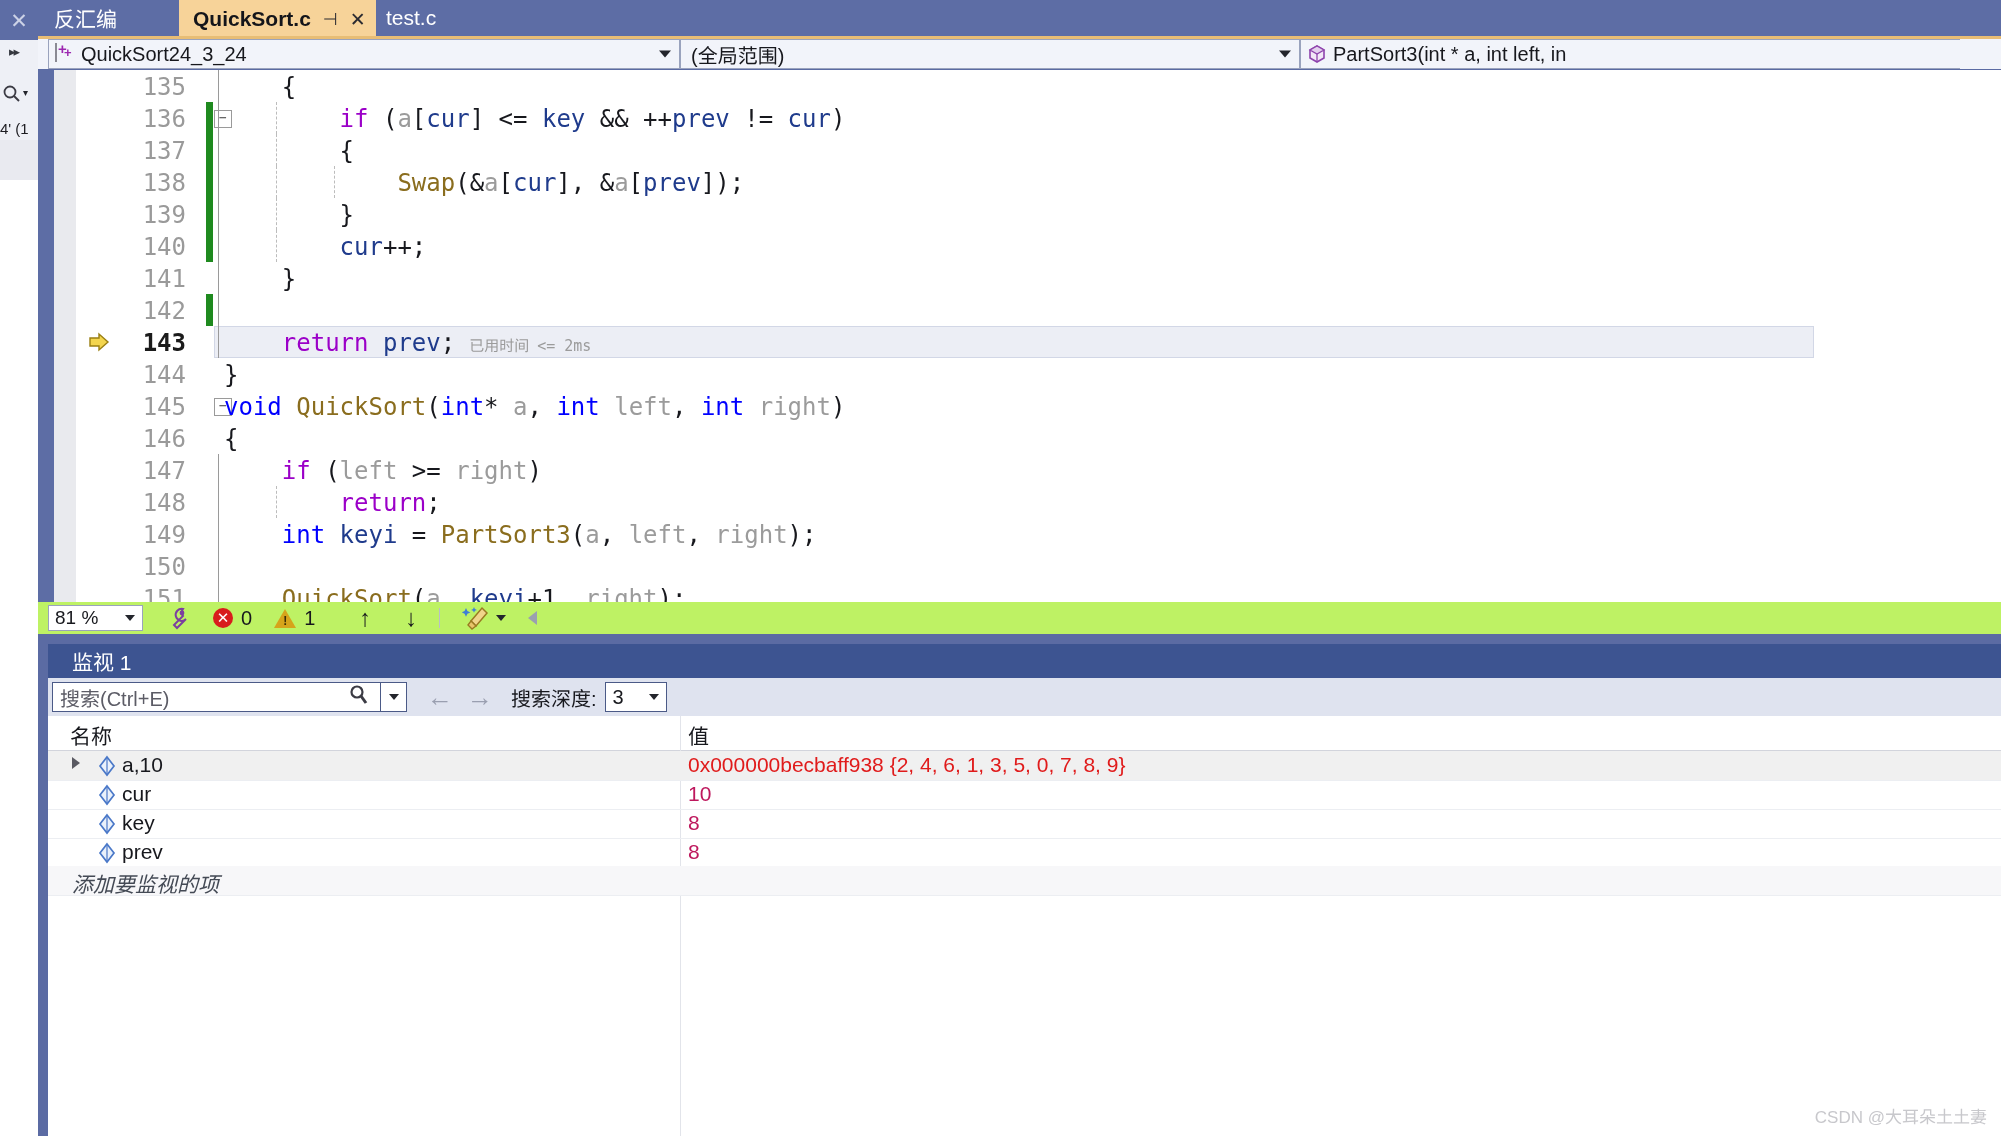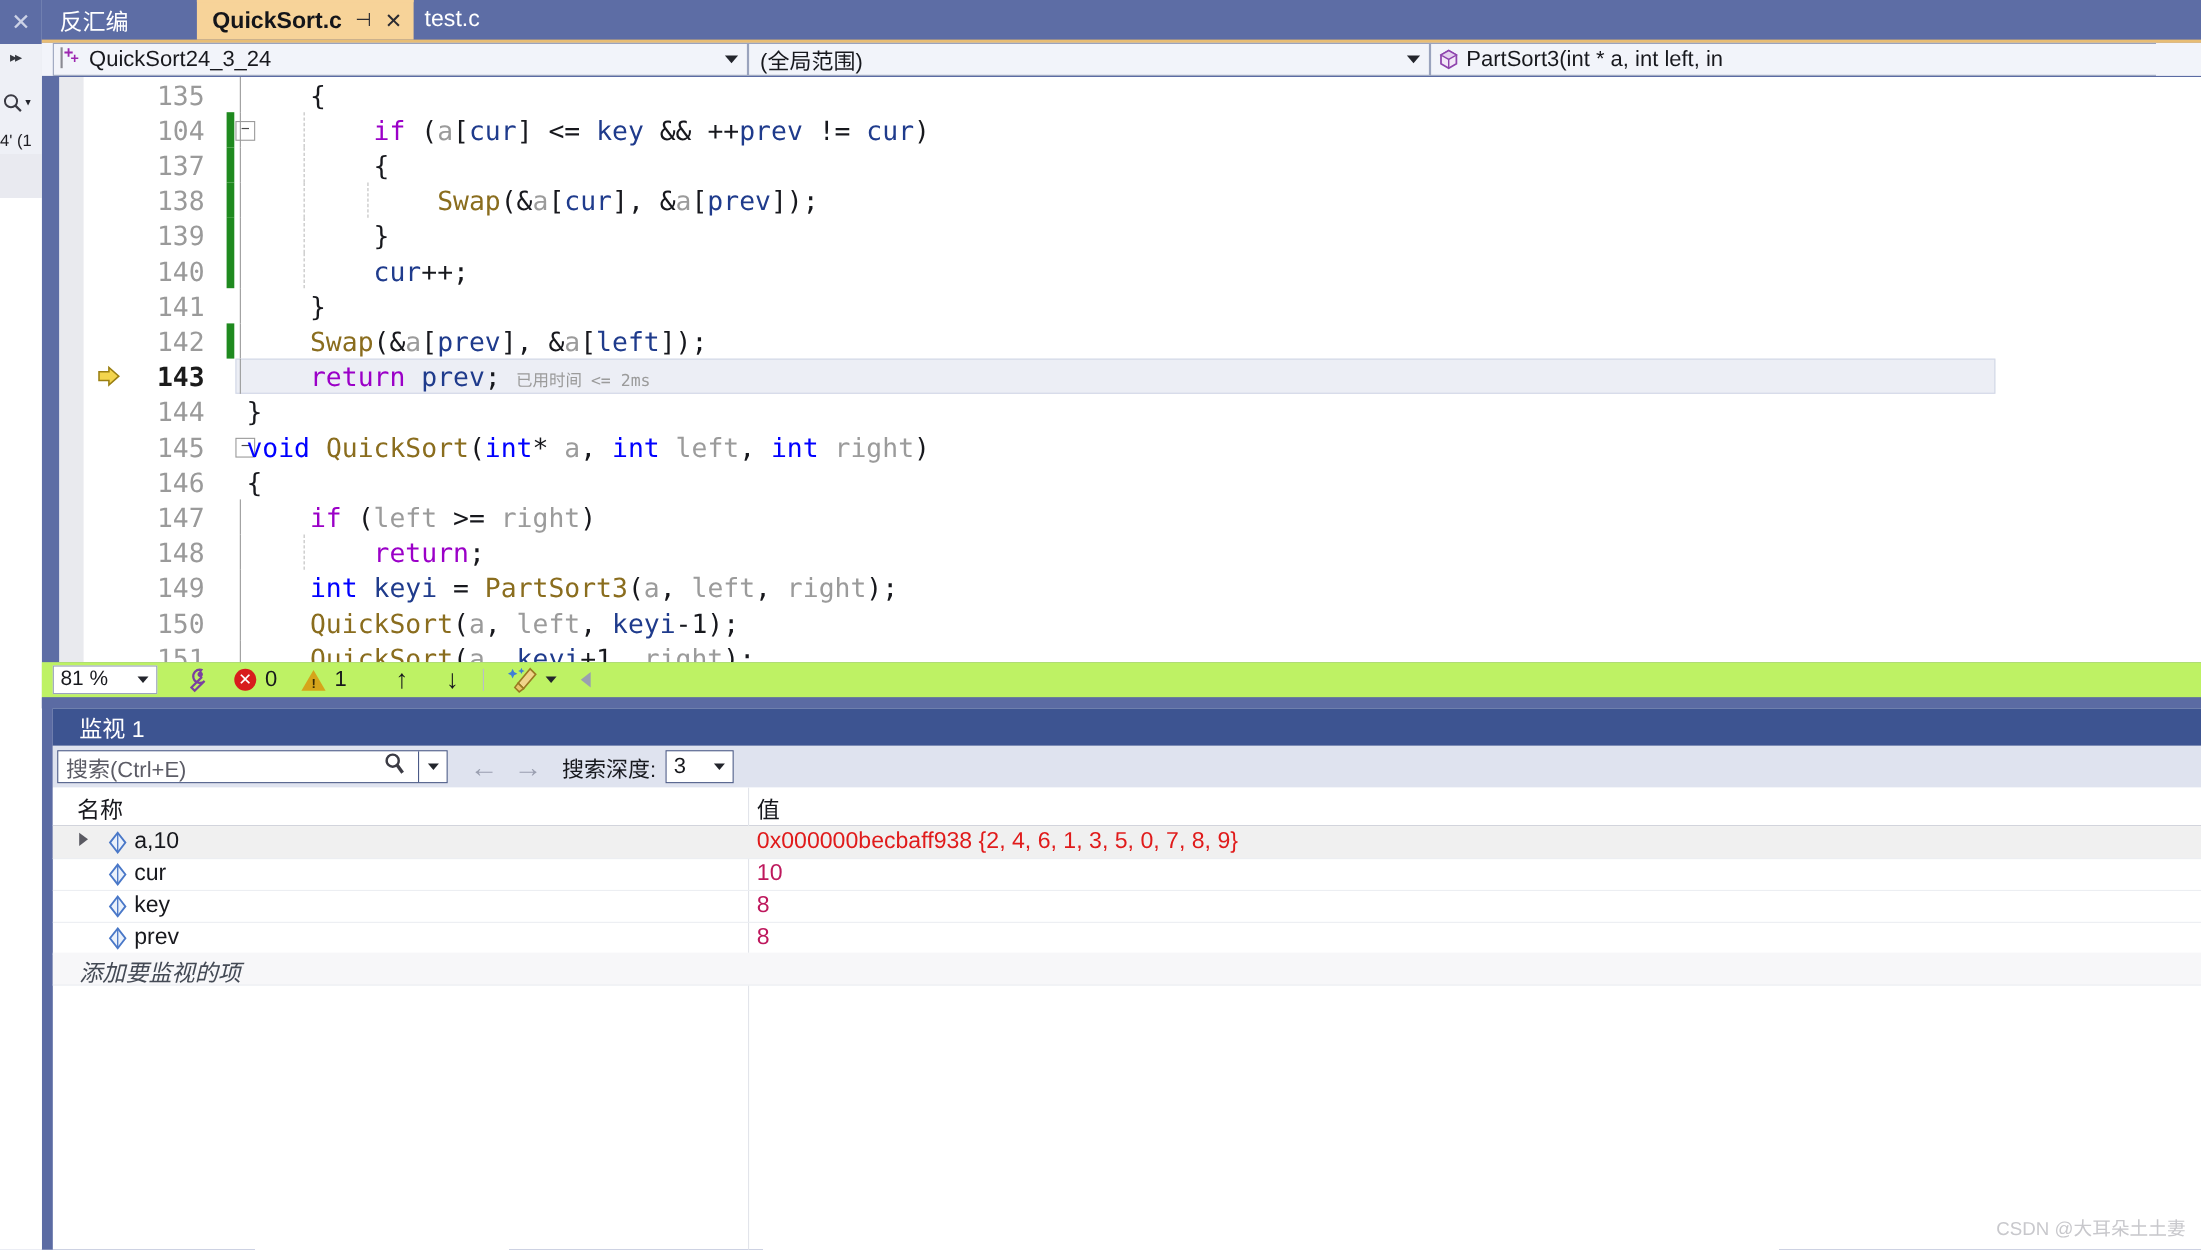--- a/index.html
+++ b/index.html
@@ -201,21 +201,21 @@
 
   <div class="editor">
     <div class="edge-indicator"></div>
     <div class="marginbar"></div>
     <div class="codearea" id="codearea">
         <div class="cline" style="top: 0px;"></div>
         <div class="ln" style="top: 3px;">135</div>
         <div class="bracketguide" style="left: 180px; top: 0px;"></div>
         <div class="codetext" style="top: 3px; left: 243.8px;"><span class="pl">{</span></div>
         <div class="cline" style="top: 32px;"></div>
-        <div class="ln" style="top: 35px;">104</div>
+        <div class="ln" style="top: 35px;">136</div>
         <div class="changebar" style="top: 32px;"></div>
         <div class="glyph-collapse" style="top: 40px;">−</div>
         <div class="bracketguide" style="left: 180px; top: 32px;"></div>
         <div class="indentguide" style="left: 237.8px; top: 32px;"></div>
         <div class="codetext" style="top: 35px; left: 301.6px;"><span class="kc">if</span><span class="pl"> (</span><span class="pg">a</span><span class="pl">[</span><span class="var">cur</span><span class="pl">] </span><span class="pl">&lt;= </span><span class="var">key</span><span class="pl"> &amp;&amp; ++</span><span class="var">prev</span><span class="pl"> != </span><span class="var">cur</span><span class="pl">)</span></div>
         <div class="cline" style="top: 64px;"></div>
         <div class="ln" style="top: 67px;">137</div>
         <div class="changebar" style="top: 64px;"></div>
         <div class="bracketguide" style="left: 180px; top: 64px;"></div>
         <div class="indentguide" style="left: 237.8px; top: 64px;"></div>
@@ -240,21 +240,20 @@
         <div class="indentguide" style="left: 237.8px; top: 160px;"></div>
         <div class="codetext" style="top: 163px; left: 301.6px;"><span class="var">cur</span><span class="pl">++;</span></div>
         <div class="cline" style="top: 192px;"></div>
         <div class="ln" style="top: 195px;">141</div>
         <div class="bracketguide" style="left: 180px; top: 192px;"></div>
         <div class="codetext" style="top: 195px; left: 243.8px;"><span class="pl">}</span></div>
         <div class="cline" style="top: 224px;"></div>
         <div class="ln" style="top: 227px;">142</div>
         <div class="changebar" style="top: 224px;"></div>
         <div class="bracketguide" style="left: 180px; top: 224px;"></div>
-        <div class="codetext" style="top: 227px; left: 243.8px;"><span class="fn">Swap</span><span class="pl">(&amp;</span><span class="pg">a</span><span class="pl">[</span><span class="var">prev</span><span class="pl">], &amp;</span><span class="pg">a</span><span class="pl">[</span><span class="var">left</span><span class="pl">]);</span></div>
         <div class="curline-box" style="top: 256px;"></div>
         <div class="cline" style="top: 256px;"></div>
         <div class="arrow-exec" style="top: 261px;"><svg width="22" height="22" viewBox="0 0 22 22">
             <path d="M2 7 h9 v-4 l9 8 -9 8 v-4 h-9z" fill="#f3d54e" stroke="#9a7f12" stroke-width="1.4"></path>
           </svg></div>
         <div class="ln ln-cur" style="top: 259px;">143</div>
         <div class="bracketguide" style="left: 180px; top: 256px;"></div>
         <div class="codetext" style="top: 259px; left: 243.8px;"><span class="kc">return</span><span class="pl"> </span><span class="var">prev</span><span class="pl">;</span><span class="timing" style="margin-left: 14px;">已用时间</span><span class="timing-num" style="margin-left: 8px;">&lt;= 2ms</span></div>
         <div class="cline" style="top: 288px;"></div>
         <div class="ln" style="top: 291px;">144</div>
@@ -275,21 +274,20 @@
         <div class="bracketguide" style="left: 180px; top: 416px;"></div>
         <div class="indentguide" style="left: 237.8px; top: 416px;"></div>
         <div class="codetext" style="top: 419px; left: 301.6px;"><span class="kc">return</span><span class="pl">;</span></div>
         <div class="cline" style="top: 448px;"></div>
         <div class="ln" style="top: 451px;">149</div>
         <div class="bracketguide" style="left: 180px; top: 448px;"></div>
         <div class="codetext" style="top: 451px; left: 243.8px;"><span class="k">int</span><span class="pl"> </span><span class="var">keyi</span><span class="pl"> = </span><span class="fn">PartSort3</span><span class="pl">(</span><span class="pg">a</span><span class="pl">, </span><span class="pg">left</span><span class="pl">, </span><span class="pg">right</span><span class="pl">);</span></div>
         <div class="cline" style="top: 480px;"></div>
         <div class="ln" style="top: 483px;">150</div>
         <div class="bracketguide" style="left: 180px; top: 480px;"></div>
-        <div class="codetext" style="top: 483px; left: 243.8px;"><span class="fn">QuickSort</span><span class="pl">(</span><span class="pg">a</span><span class="pl">, </span><span class="pg">left</span><span class="pl">, </span><span class="var">keyi</span><span class="pl">-1);</span></div>
         <div class="cline" style="top: 512px;"></div>
         <div class="ln" style="top: 515px;">151</div>
         <div class="bracketguide" style="left: 180px; top: 512px;"></div>
         <div class="codetext" style="top: 515px; left: 243.8px;"><span class="fn">QuickSort</span><span class="pl">(</span><span class="pg">a</span><span class="pl">, </span><span class="var">keyi</span><span class="pl">+1, </span><span class="pg">right</span><span class="pl">);</span></div>
       </div>
   </div>
 
   <div class="statusbar">
     <div class="zoombox">
       <span class="zoomtext">81 %</span>

